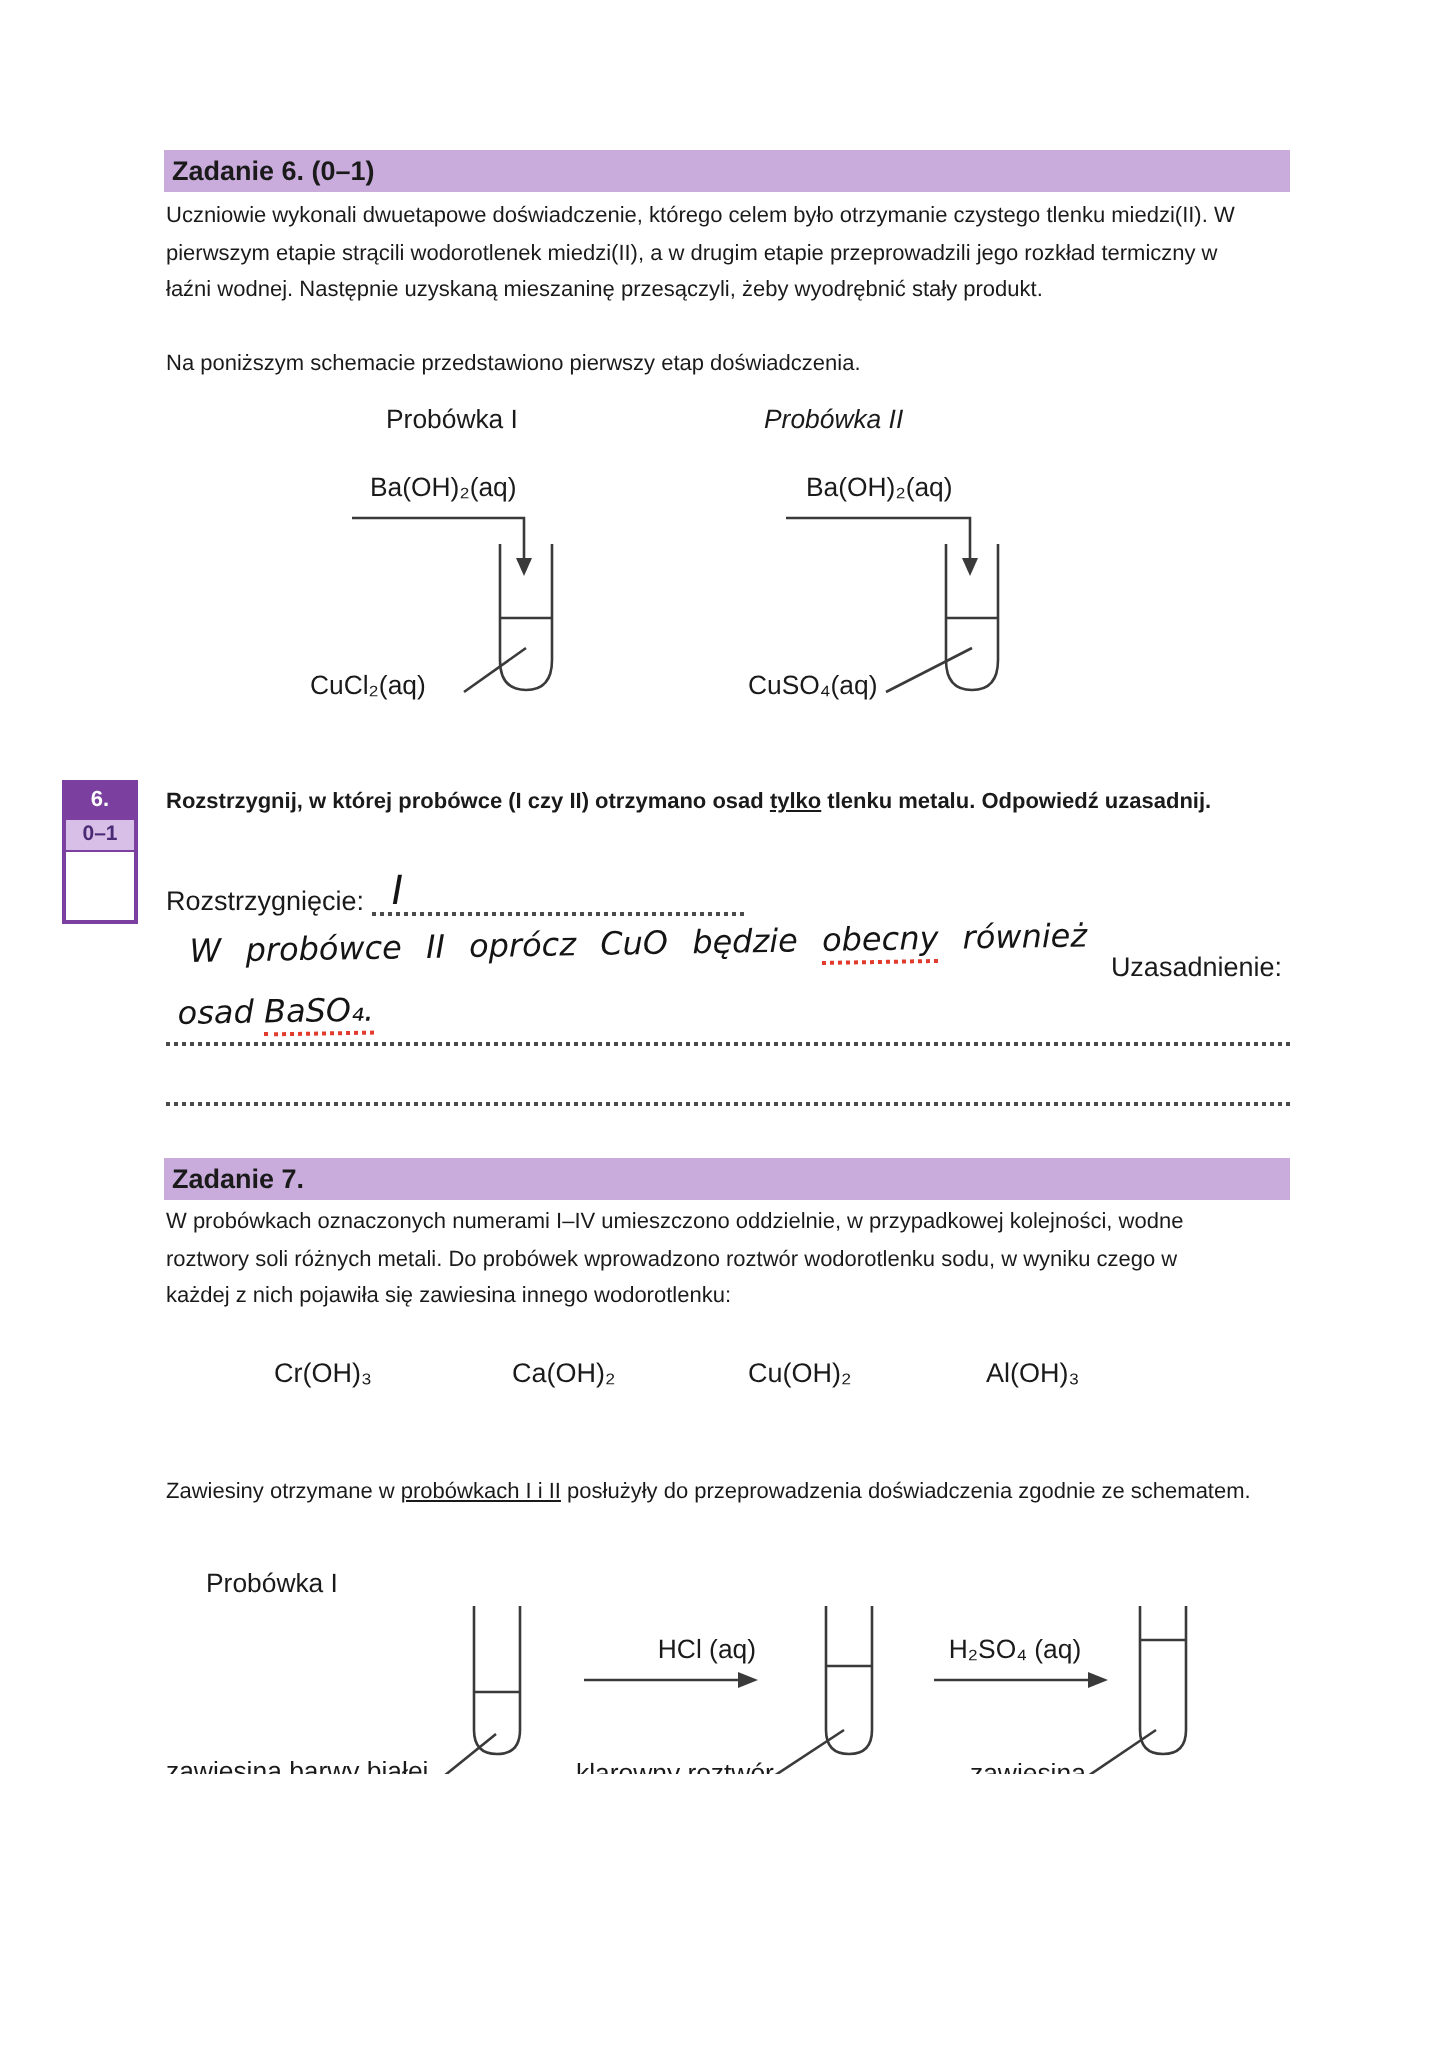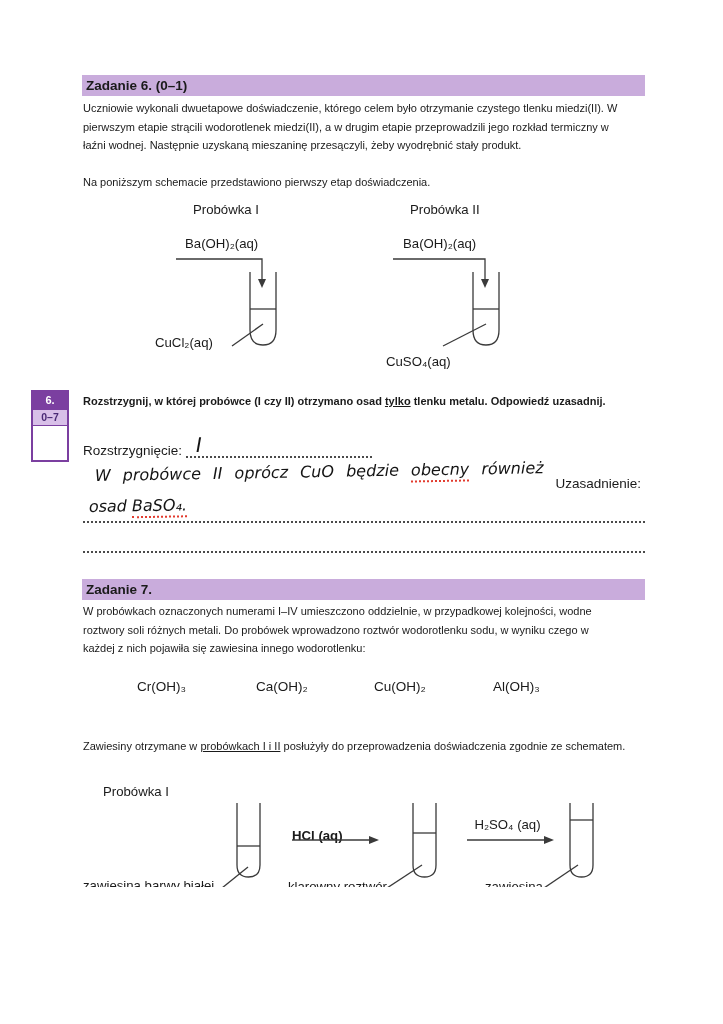--- a/index.html
+++ b/index.html
@@ -48,27 +48,27 @@
 
   <div class="abs band" style="left:82px;top:75px;">
     <span>Zadanie 6. (0–1)</span>
   </div>
 
   <div class="abs para" style="left:83px;top:99px;width:540px;">Uczniowie wykonali dwuetapowe doświadczenie, którego celem było otrzymanie czystego tlenku miedzi(II). W pierwszym etapie strącili wodorotlenek miedzi(II), a w drugim etapie przeprowadzili jego rozkład termiczny w łaźni wodnej. Następnie uzyskaną mieszaninę przesączyli, żeby wyodrębnić stały produkt.</div>
   <div class="abs para" style="left:83px;top:173px;width:540px;">Na poniższym schemacie przedstawiono pierwszy etap doświadczenia.</div>
 
   <div class="abs" style="left:82px;top:196px;width:563px;height:178px;">
     <span class="abs diaglabel" style="left:111px;top:6px;">Probówka I</span>
-    <span class="abs diaglabel" style="left:328px;top:6px;">Probówka II</span>
+    <span class="abs diaglabel" style="left:300px;top:6px;font-style:italic;">Probówka II</span>
 
     <span class="abs diaglabel" style="left:103px;top:40px;">Ba(OH)₂(aq)</span>
     <span class="abs diaglabel" style="left:321px;top:40px;">Ba(OH)₂(aq)</span>
 
     <span class="abs diaglabel" style="left:73px;top:139px;">CuCl₂(aq)</span>
-    <span class="abs diaglabel" style="left:304px;top:139px;margin-top:19px;">CuSO₄(aq)</span>
+    <span class="abs diaglabel" style="left:292px;top:139px;">CuSO₄(aq)</span>
 
     <svg class="abs" style="left:0;top:0;" width="563" height="178" viewBox="0 0 563 178">
       <g stroke="#3a3a3a" stroke-width="1.3" fill="none">
 
         <polyline points="94,63 180,63 180,83"></polyline>
         <path d="M168,76 L168,134 Q168,149 181,149 Q194,149 194,134 L194,76"></path>
         <line x1="168" y1="113" x2="194" y2="113"></line>
         <line x1="150" y1="150" x2="181" y2="128"></line>
 
         <polyline points="311,63 403,63 403,83"></polyline>
@@ -78,21 +78,21 @@
       </g>
       <g fill="#3a3a3a" stroke="none">
         <polygon points="176,83 184,83 180,92"></polygon>
         <polygon points="399,83 407,83 403,92"></polygon>
       </g>
     </svg>
   </div>
 
   <div class="abs scorebox" style="left:31px;top:390px;">
     <div class="num">6.</div>
-    <div class="pts">0–7</div>
+    <div class="pts">0–1</div>
     <div class="empty"></div>
   </div>
 
   <div class="abs dotrow" style="left:83px;top:441px;width:295px;">
     <span class="lbl">Rozstrzygnięcie:</span>
     <span class="dotline" style="width:186px;"></span>
   </div>
 
   <div class="abs para bold" style="left:83px;top:392px;width:548px;">
     <span>Rozstrzygnij, w której probówce (I czy II) otrzymano osad </span><span class="ul">tylko</span><span> tlenku metalu. Odpowiedź uzasadnij.</span>
@@ -126,21 +126,21 @@
     <span class="formula" style="left:493px;">Al(OH)₃</span>
   </div>
 
   <div class="abs para" style="left:83px;top:737px;width:545px;">
     <span>Zawiesiny otrzymane w </span><span class="ul">probówkach I i II</span><span> posłużyły do przeprowadzenia doświadczenia zgodnie ze schematem.</span>
   </div>
 
   <span class="abs diaglabel" style="left:103px;top:784px;">Probówka I</span>
 
   <div class="abs" style="left:82px;top:793px;width:563px;height:110px;">
-    <span class="abs diaglabel" style="left:210px;top:35px;width:86px;text-align:left;font-weight:bold;">HCl (aq)</span>
+    <span class="abs diaglabel" style="left:210px;top:24px;width:86px;text-align:right;">HCl (aq)</span>
     <span class="abs diaglabel" style="left:380px;top:24px;width:91px;text-align:center;">H₂SO₄ (aq)</span>
 
     <span class="abs diaglabel" style="left:1px;top:85px;">zawiesina barwy białej</span>
     <span class="abs diaglabel" style="left:206px;top:86px;">klarowny roztwór</span>
     <span class="abs diaglabel" style="left:403px;top:86px;">zawiesina</span>
 
     <svg class="abs" style="left:0;top:0;" width="563" height="110" viewBox="0 0 563 110">
       <g stroke="#3a3a3a" stroke-width="1.3" fill="none">
         <path d="M155,10 L155,72 Q155,84 166.5,84 Q178,84 178,72 L178,10"></path>
         <line x1="155" y1="53" x2="178" y2="53"></line>

